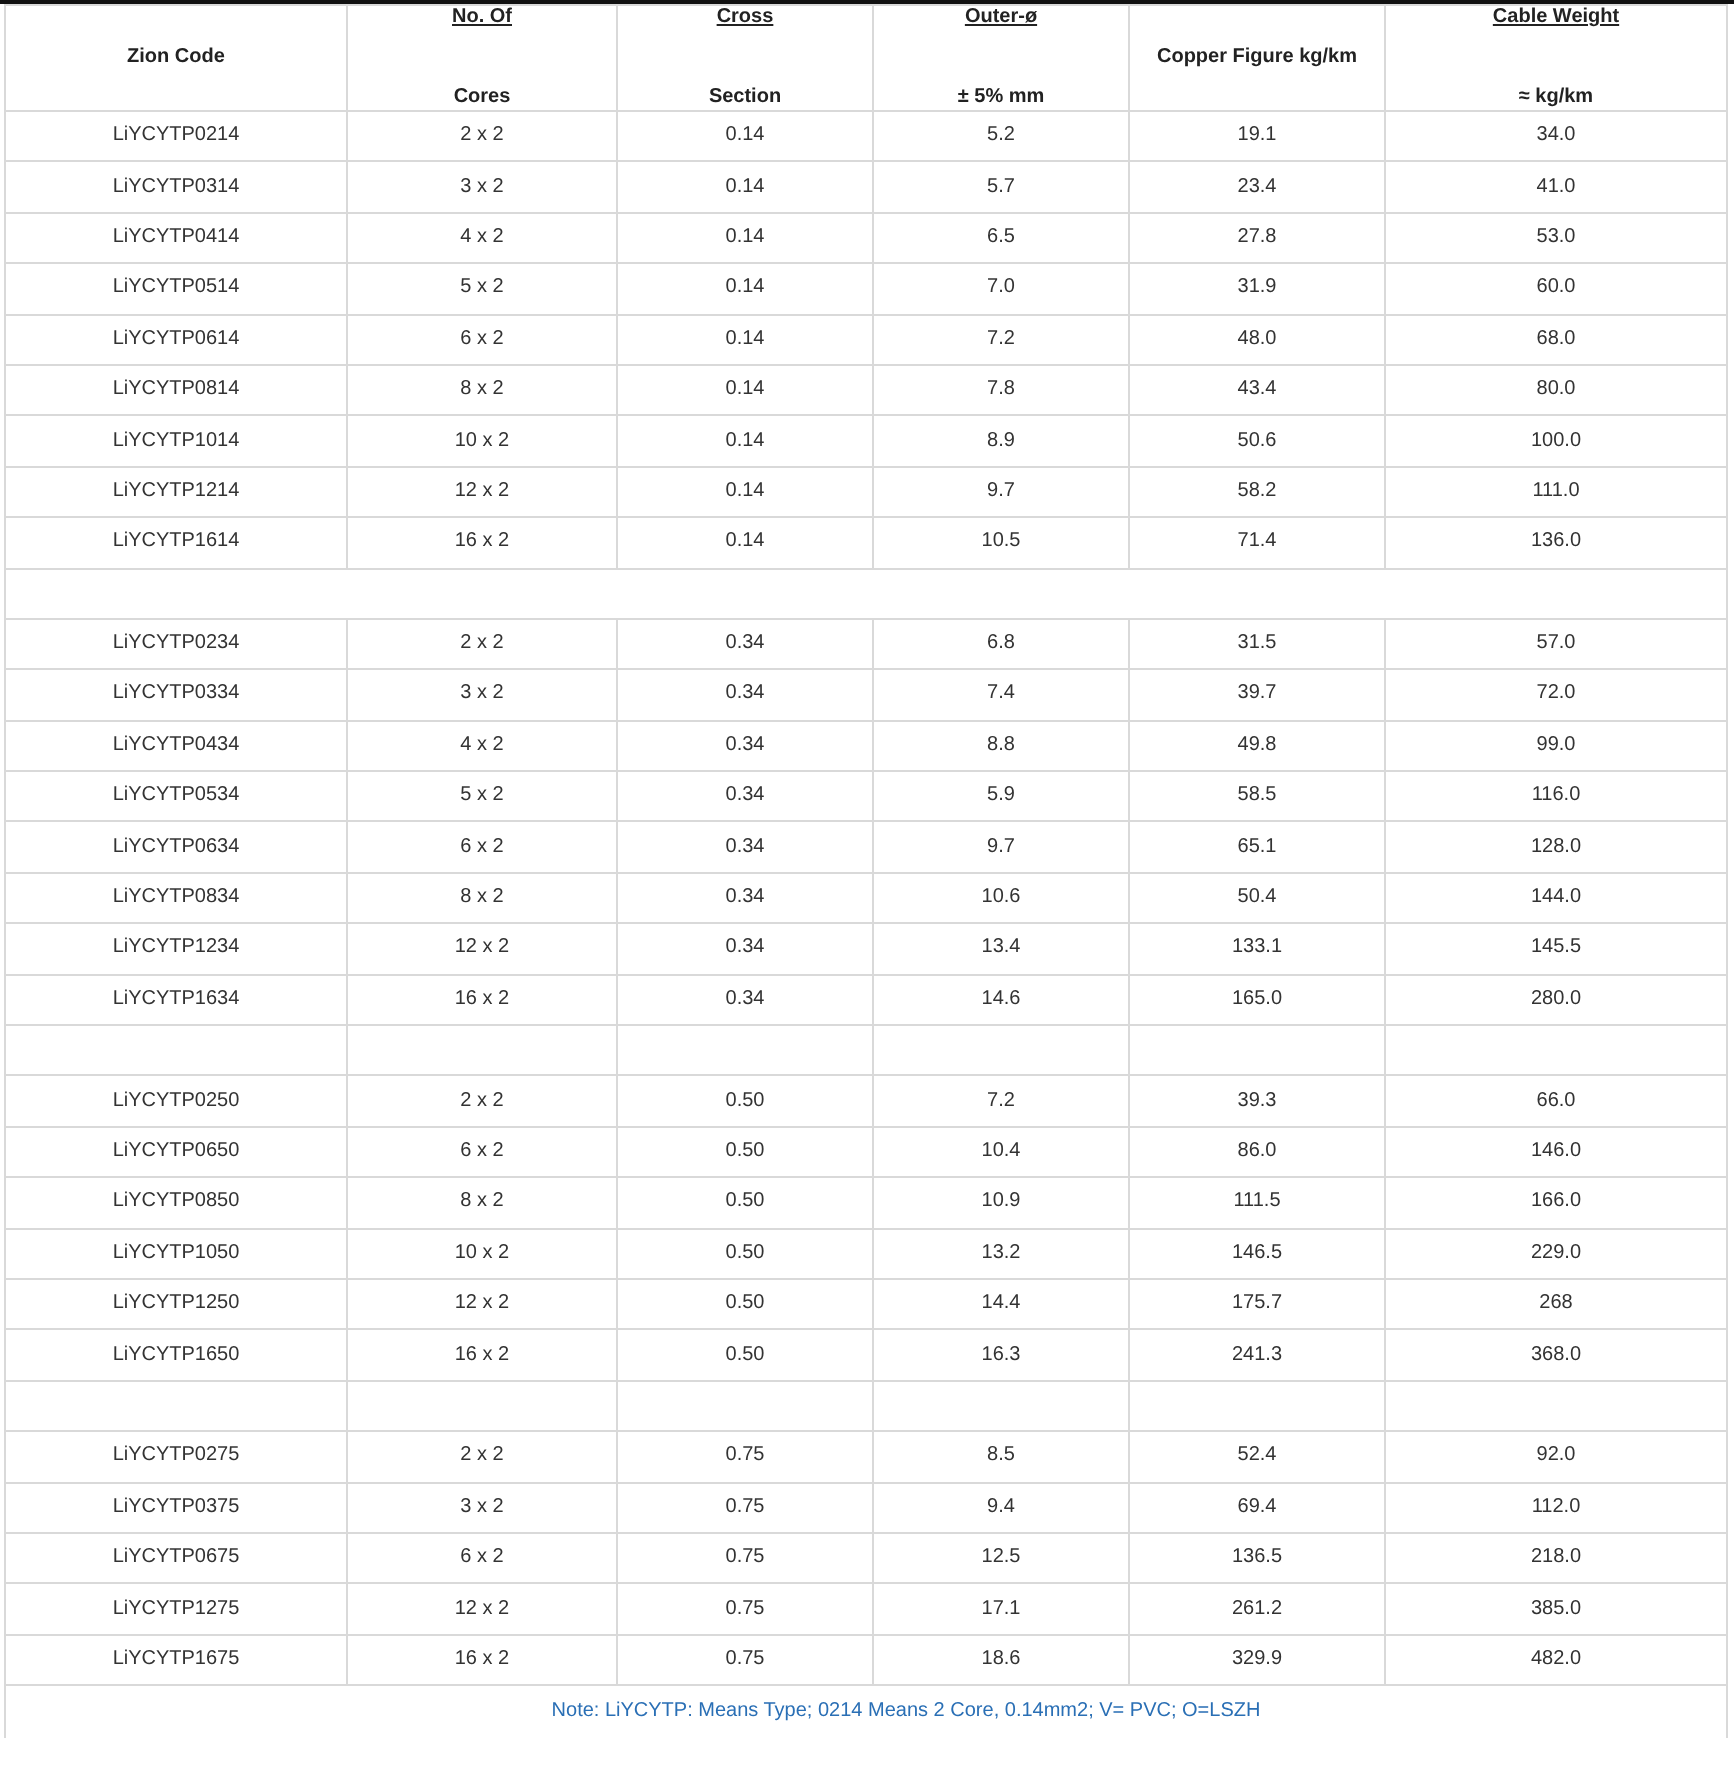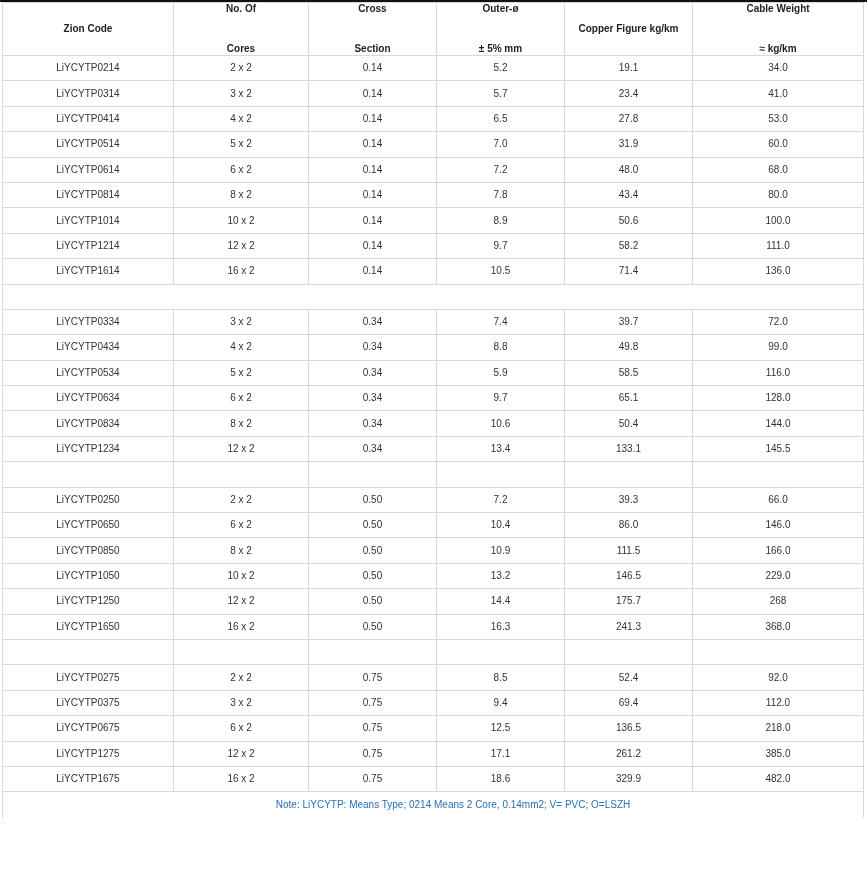--- a/index.html
+++ b/index.html
@@ -42,21 +42,21 @@
       font-weight: normal;
       color: #333333;
       white-space: nowrap;
     }
     table.spec thead th {
       height: 47px;
       font-weight: bold;
       font-size: 10px;
       color: #222222;
     }
-    table.spec thead th .l1 { display: block; margin-bottom: 28px; }
+    table.spec thead th .l1 { display: block; margin-bottom: 28px; text-decoration: underline; }
     table.spec thead th .l2 { display: block; }
     table.spec tr.spacer td {
       height: 24.4px;
     }
     table.spec tr.spacer td.full {
       border-left: 1px solid #d9d9d9;
     }
     .note-row td {
       text-align: left;
       padding-left: 40px !important;
@@ -179,20 +179,28 @@
         <td>16 x 2</td>
         <td>0.14</td>
         <td>10.5</td>
         <td>71.4</td>
         <td>136.0</td>
       </tr>
       <tr class="spacer">
         <td colspan="6" class="full"></td>
       </tr>
       <tr>
+        <td>LiYCYTP0234</td>
+        <td>2 x 2</td>
+        <td>0.34</td>
+        <td>6.8</td>
+        <td>31.5</td>
+        <td>57.0</td>
+      </tr>
+      <tr>
         <td>LiYCYTP0334</td>
         <td>3 x 2</td>
         <td>0.34</td>
         <td>7.4</td>
         <td>39.7</td>
         <td>72.0</td>
       </tr>
       <tr>
         <td>LiYCYTP0434</td>
         <td>4 x 2</td>
@@ -225,20 +233,28 @@
         <td>50.4</td>
         <td>144.0</td>
       </tr>
       <tr>
         <td>LiYCYTP1234</td>
         <td>12 x 2</td>
         <td>0.34</td>
         <td>13.4</td>
         <td>133.1</td>
         <td>145.5</td>
+      </tr>
+      <tr>
+        <td>LiYCYTP1634</td>
+        <td>16 x 2</td>
+        <td>0.34</td>
+        <td>14.6</td>
+        <td>165.0</td>
+        <td>280.0</td>
       </tr>
       <tr class="spacer">
         <td></td>
         <td></td>
         <td></td>
         <td></td>
         <td></td>
         <td></td>
       </tr>
       <tr>

